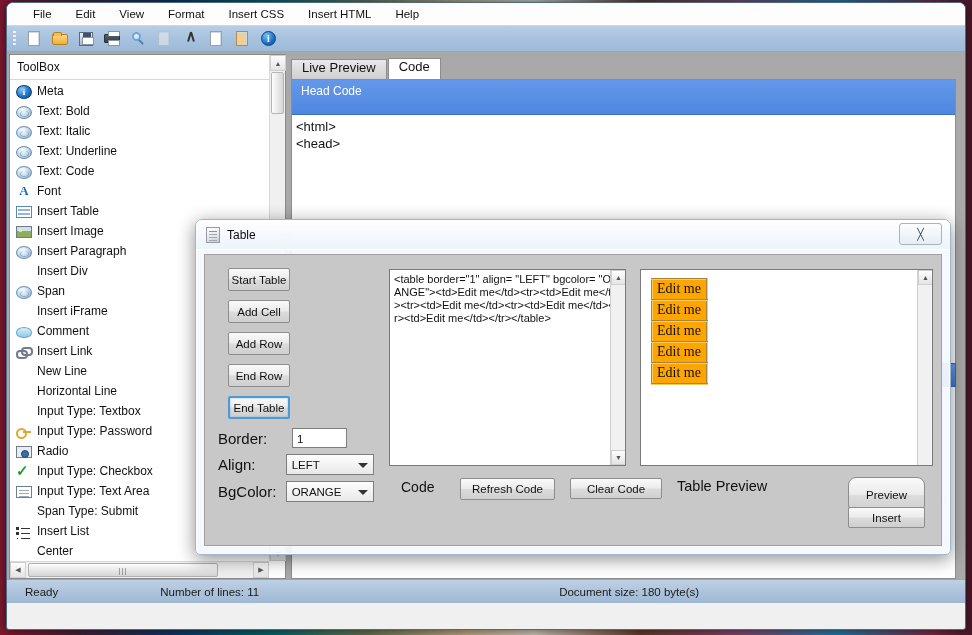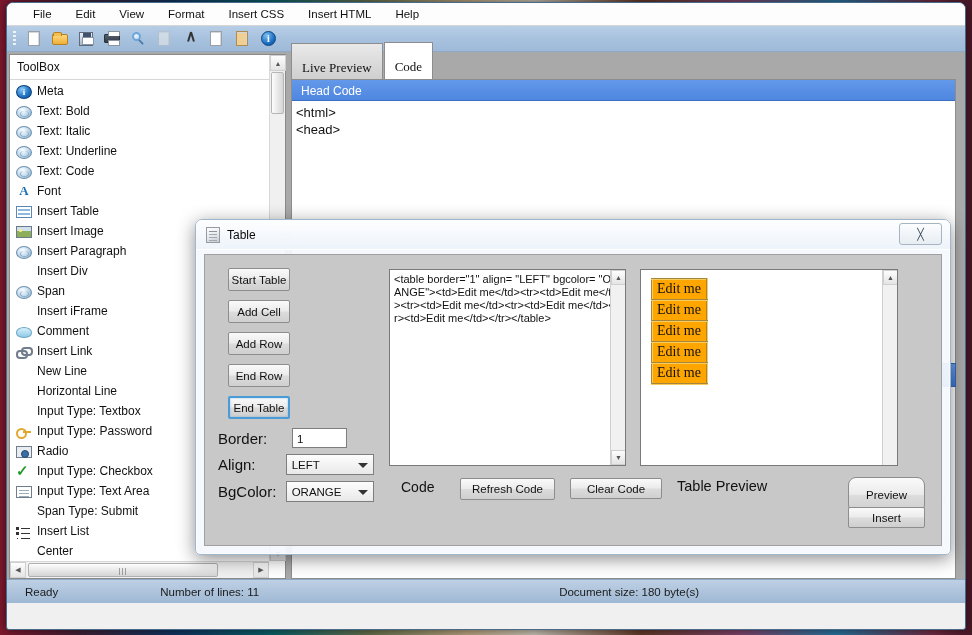--- a/index.html
+++ b/index.html
@@ -352,37 +352,36 @@
     flex:1;
     position: relative;
     margin: 2px 0 0 5px;
   }
   #tabs {
     display:flex; align-items:flex-end; height:25px;
     padding-left: 0;
   }
   .tab {
     font-size:13px; color:#111;
-    padding: 16px 10px 4px 10px;
+    padding: 0 10px 4px 10px;
     border: 1px solid #8d8d8d;
     border-bottom:none;
     margin-right: 1px;
     line-height:15px;
-    font-family:Liberation Serif, serif;
   }
   .tab.inactive { background: linear-gradient(180deg,#e9e9e9,#cfcfcf); }
   .tab.active { background:#fff; padding-bottom:5px; }
   #editor-box {
     position:absolute; left:0; right:9px; top:25px; bottom:0;
     background:#fff; border:1px solid #8d8d8d;
   }
   #head-code-bar {
     background: linear-gradient(180deg,#6398ea,#4f87e0);
     color:#fff; font-size:12px;
-    padding: 4px 0 2px 9px;
+    padding: 4px 0 16px 9px;
     border-bottom:1px solid #3a6fc4;
   }
   #code-text {
     font-family:"Liberation Sans", sans-serif;
     font-size:13px; color:#111;
     padding: 3px 0 0 4px;
     white-space: pre;
     line-height: 17px;
   }
   
@@ -530,21 +529,21 @@
   }
   #code-panel .cp-scroll{
     position:absolute; right:0; top:0; bottom:0; width:15px;
     background:#f1f1f1; border-left:1px solid #d0d0d0;
   }
   .cp-scroll .sb-arrow{width:15px;height:15px;}
   .cp-scroll .sb-up{position:absolute;top:0;left:0;}
   .cp-scroll .sb-down{position:absolute;bottom:0;left:0;}
 
   #preview-panel{
-    position:absolute; left:435px; top:14px; width:258px; height:197px;
+    position:absolute; left:435px; top:14px; width:293px; height:197px;
     background:#fff; border:1px solid #7a7a7a;
     overflow:hidden;
   }
   #preview-panel .pv-scroll{
     position:absolute; right:0; top:0; bottom:0; width:15px;
     background:#f1f1f1; border-left:1px solid #d0d0d0;
   }
   .pv-scroll .sb-up{position:absolute;top:0;left:0;width:15px;height:15px;}
   #preview-table{
     margin: 8px 0 0 10px;

